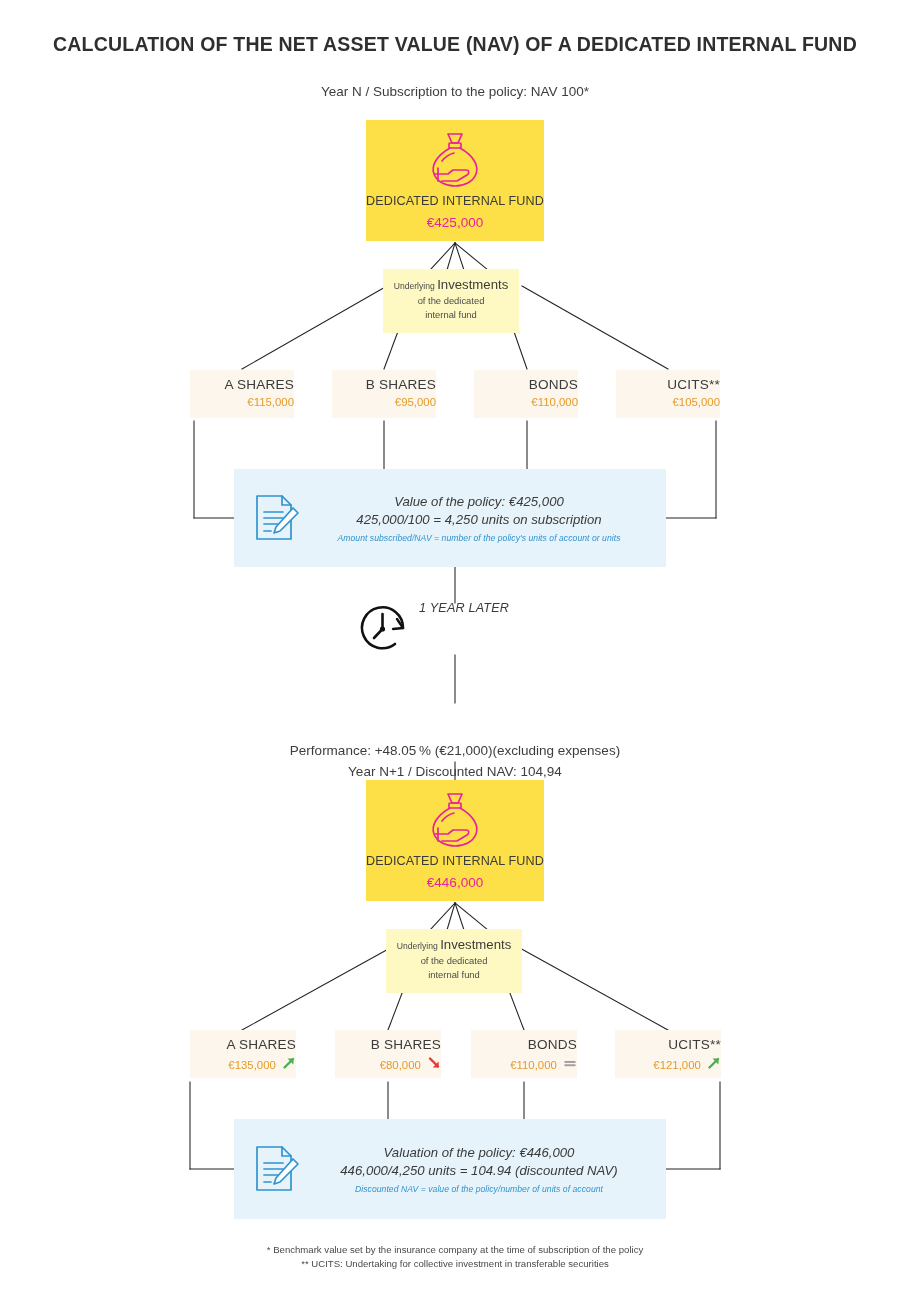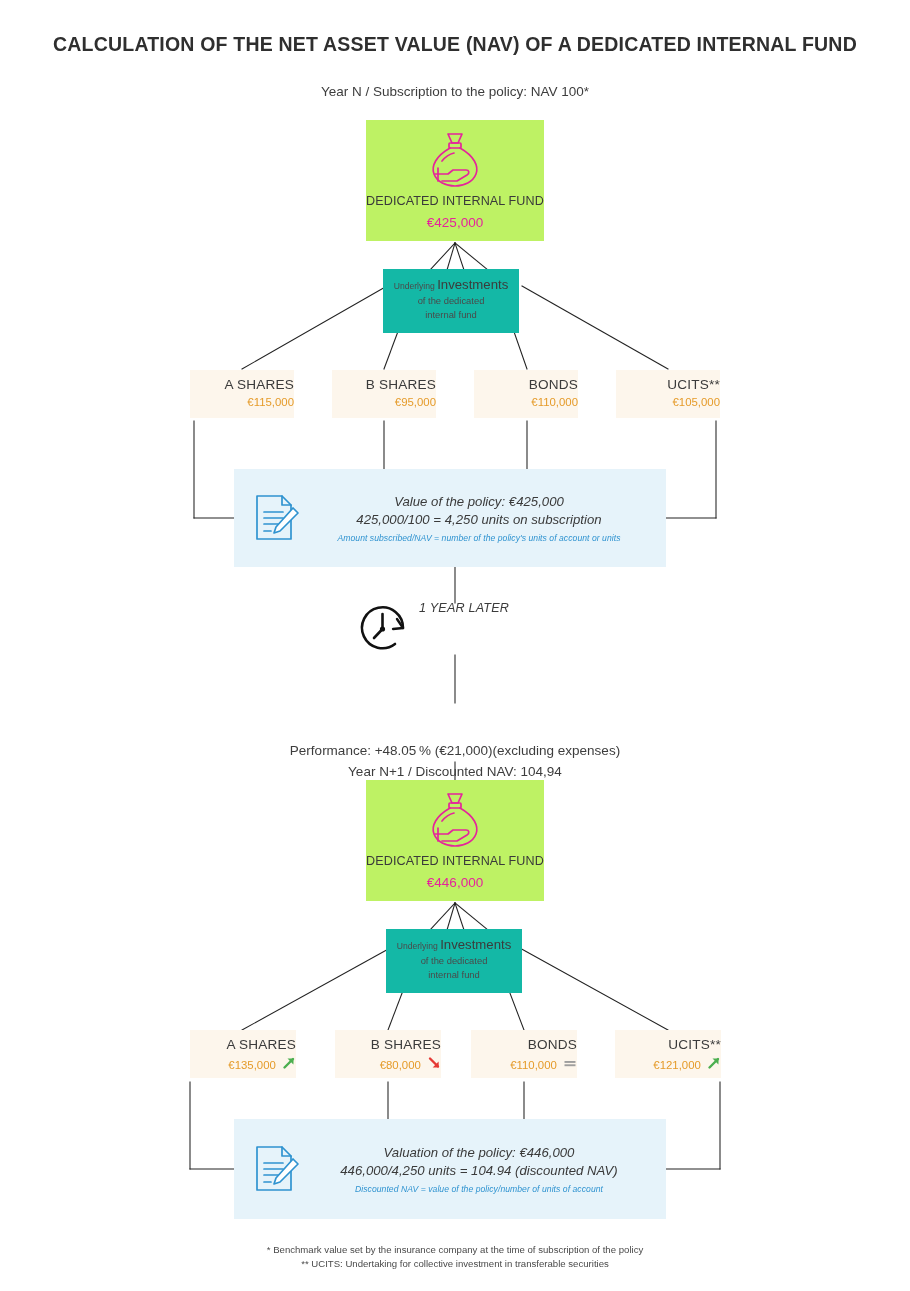--- a/index.html
+++ b/index.html
@@ -48,21 +48,21 @@
     text-align: center;
     font-size: 13.5px;
     color: #3d3d3d;
     line-height: 20px;
   }
 
   
   .fund-box {
     position: absolute;
     width: 178px;
-    background: #bef264;
+    background: #fde047;
     text-align: center;
     padding-top: 10px;
   }
   .fund-title {
     font-size: 12.6px;
     font-weight: normal;
     letter-spacing: 0.1px;
     color: #3a3a3a;
     margin-top: 2px;
   }
@@ -70,21 +70,21 @@
     font-size: 13.5px;
     color: #e5249b;
     margin-top: 7px;
     padding-bottom: 11px;
   }
 
   
   .underlying-box {
     position: absolute;
     width: 128px;
-    background: #14b8a6;
+    background: #fef9c3;
     text-align: center;
     padding: 9px 4px 11px 4px;
     line-height: 14px;
   }
   .ul-line1 { font-size: 8.6px; color: #4a4a4a; white-space: nowrap; }
   .ul-line1 .big { font-size: 13.2px; color: #3b3b3b; }
   .ul-line2 { font-size: 9.4px; color: #4a4a4a; margin-top: 1px; }
   .ul-line3 { font-size: 9.4px; color: #4a4a4a; }
 
   

